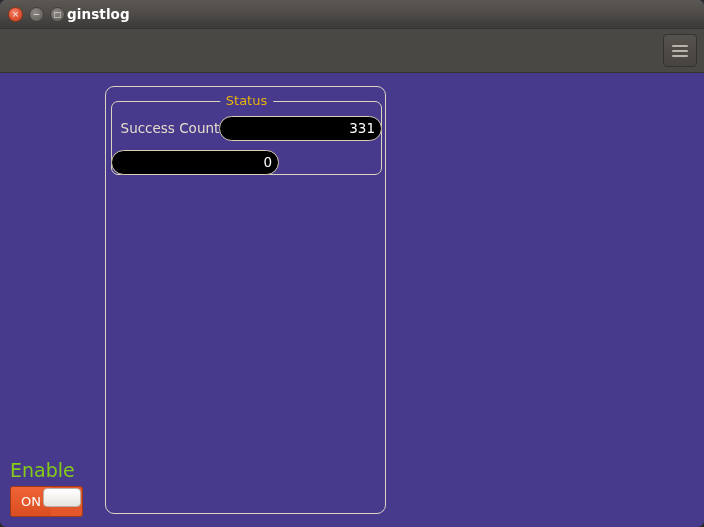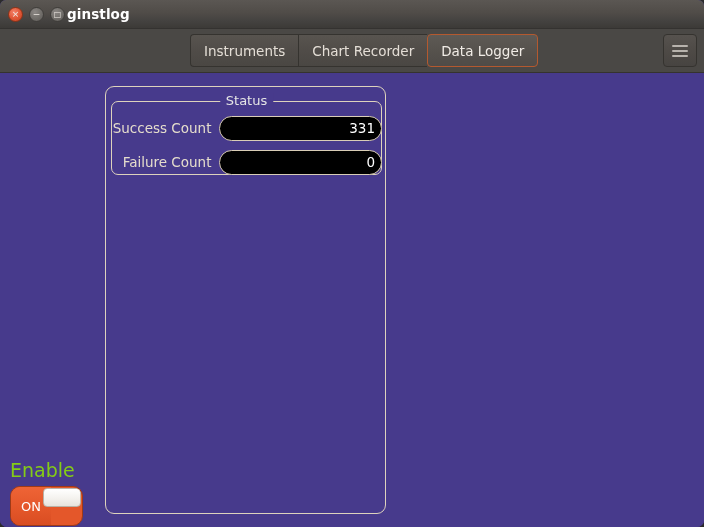--- a/index.html
+++ b/index.html
@@ -208,39 +208,39 @@
     border-radius: 7px;
   }
   #status-group .gb-legend {
     position: absolute;
     left: 50%;
     top: 0;
     transform: translateX(-50%);
     padding: 0 6px;
     background: #473a8c;
     font-size: 13px;
-    color: #e5e5e5;
+    color: #eab308;
     white-space: nowrap;
     line-height: 16px;
   }
 
   .field-row {
     position: absolute;
     left: 0;
     width: 100%;
     height: 26px;
     display: flex;
     align-items: center;
   }
   #row-success { top: 22px; }
   #row-failure { top: 56px; }
 
   .field-label {
     width: 112px;
-    padding-right: 8px;
+    padding-right: 0;
     box-sizing: border-box;
     text-align: right;
     font-size: 13.5px;
     color: #e5ddcc;
     white-space: nowrap;
   }
   .field-value {
     width: 168px;
     height: 25px;
     box-sizing: border-box;
@@ -280,23 +280,23 @@
   #enable-label {
     font-size: 19px;
     color: #84cc16;
     line-height: 22px;
     margin-bottom: 5px;
     white-space: nowrap;
   }
   #enable-switch {
     position: relative;
     width: 73px;
-    height: 40px;
-    box-sizing: border-box;
-    border-radius: 10px;
+    height: 31px;
+    box-sizing: border-box;
+    border-radius: 3px;
     background: #e4572a;
     border: 1px solid #9e3a17;
     overflow: hidden;
     cursor: pointer;
   }
   #enable-switch .sw-on {
     position: absolute;
     left: 0; top: 0;
     width: 40px;
     height: 100%;
@@ -332,31 +332,20 @@
       <span class="glyph">−</span>
     </div>
     <div class="winbtn" id="btn-max">
       <span class="glyph">□</span>
     </div>
     <div id="title-text">ginstlog</div>
   </div>
 
   <div id="toolbar">
 
-    <div id="tabgroup">
-      <div class="tab">
-        <span>Instruments</span>
-      </div>
-      <div class="tab">
-        <span>Chart Recorder</span>
-      </div>
-      <div class="tab active">
-        <span>Data Logger</span>
-      </div>
-    </div>
 
     <div id="menu-button">
       <span class="bar"></span>
       <span class="bar"></span>
       <span class="bar"></span>
     </div>
   </div>
 
   <div id="content">
 
@@ -365,21 +354,20 @@
       <div id="status-group">
         <div class="gb-border"></div>
         <div class="gb-legend">Status</div>
 
         <div class="field-row" id="row-success">
           <div class="field-label">Success Count</div>
           <div class="field-value">331</div>
         </div>
 
         <div class="field-row" id="row-failure">
-          <div class="field-label">Failure Count</div>
           <div class="field-value">0</div>
         </div>
       </div>
 
     </div>
 
 
     <div id="enable-block">
       <div id="enable-label">Enable</div>
       <div id="enable-switch">

